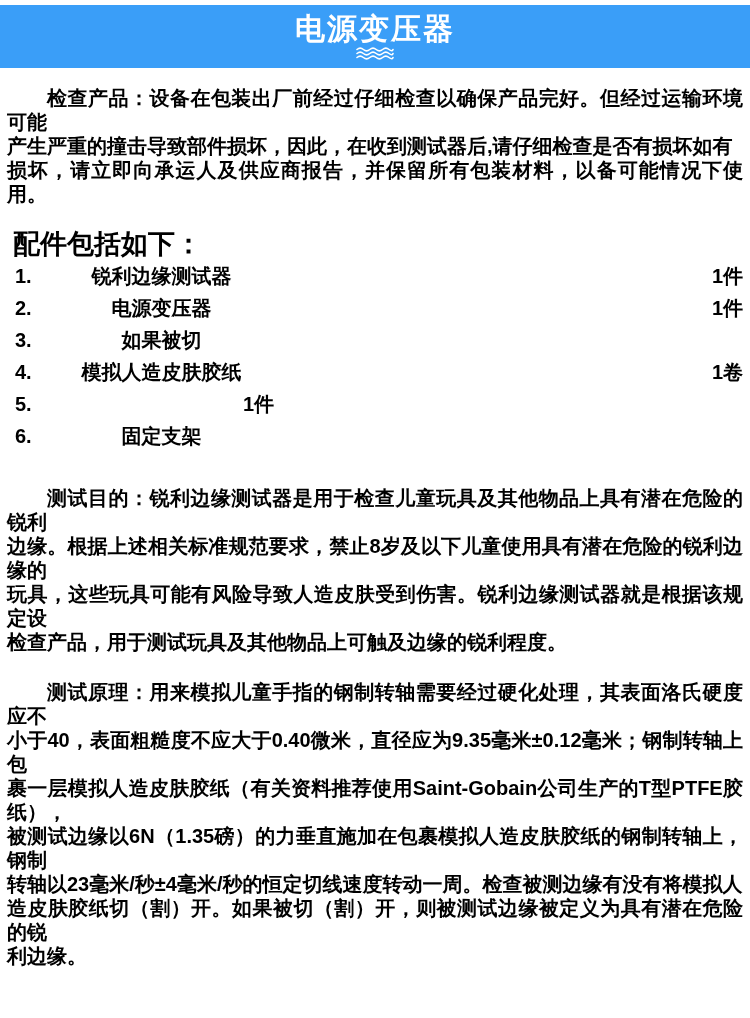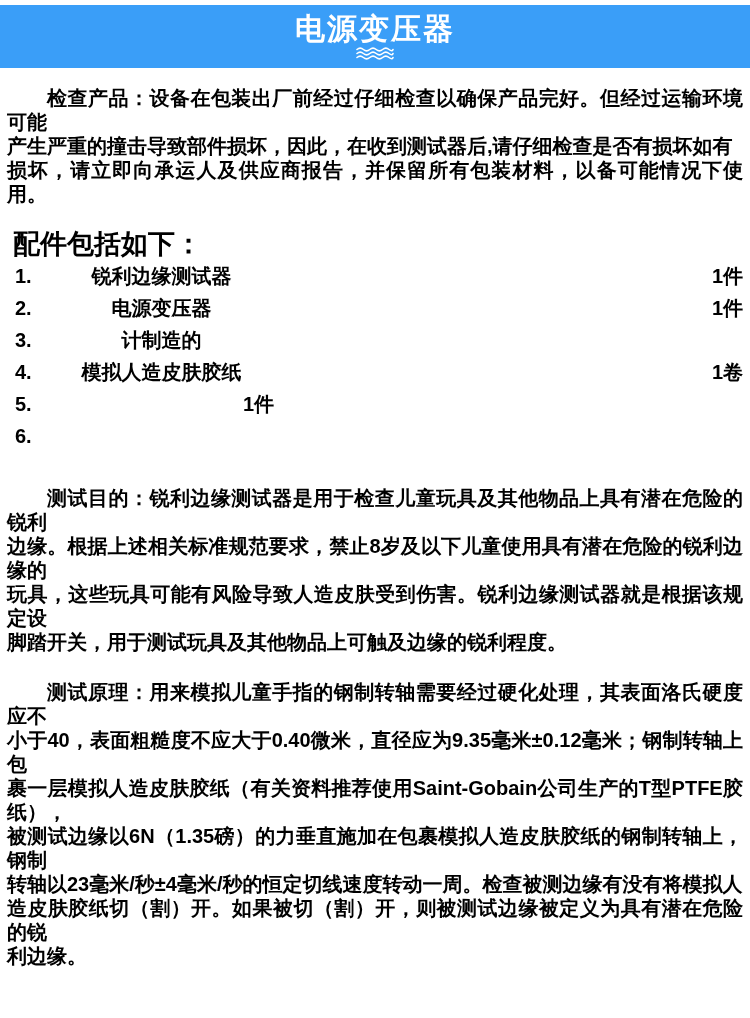--- a/index.html
+++ b/index.html
@@ -104,40 +104,41 @@
         <span class="acc-name">锐利边缘测试器</span>
         <span class="acc-qty">1件</span>
       </div>
       <div class="acc-row">
         <span class="acc-num">2.</span>
         <span class="acc-name">电源变压器</span>
         <span class="acc-qty">1件</span>
       </div>
       <div class="acc-row">
         <span class="acc-num">3.</span>
-        <span class="acc-name">计制造的</span>
+        <span class="acc-name">如果被切</span>
       </div>
       <div class="acc-row">
         <span class="acc-num">4.</span>
         <span class="acc-name">模拟人造皮肤胶纸</span>
         <span class="acc-qty">1卷</span>
       </div>
       <div class="acc-row">
         <span class="acc-num">5.</span>
         <span class="acc-qty">1件</span>
       </div>
       <div class="acc-row">
         <span class="acc-num">6.</span>
+        <span class="acc-name">固定支架</span>
       </div>
     </div>
 
     <p class="para para-purpose">测试目的：锐利边缘测试器是用于检查儿童玩具及其他物品上具有潜在危险的锐利
 边缘。根据上述相关标准规范要求，禁止8岁及以下儿童使用具有潜在危险的锐利边缘的
 玩具，这些玩具可能有风险导致人造皮肤受到伤害。锐利边缘测试器就是根据该规定设
-脚踏开关，用于测试玩具及其他物品上可触及边缘的锐利程度。</p>
+检查产品，用于测试玩具及其他物品上可触及边缘的锐利程度。</p>
 
     <p class="para para-principle">测试原理：用来模拟儿童手指的钢制转轴需要经过硬化处理，其表面洛氏硬度应不
 小于40，表面粗糙度不应大于0.40微米，直径应为9.35毫米±0.12毫米；钢制转轴上包
 裹一层模拟人造皮肤胶纸（有关资料推荐使用Saint-Gobain公司生产的T型PTFE胶纸），
 被测试边缘以6N（1.35磅）的力垂直施加在包裹模拟人造皮肤胶纸的钢制转轴上，钢制
 转轴以23毫米/秒±4毫米/秒的恒定切线速度转动一周。检查被测边缘有没有将模拟人
 造皮肤胶纸切（割）开。如果被切（割）开，则被测试边缘被定义为具有潜在危险的锐
 利边缘。</p>
 
   </div>

